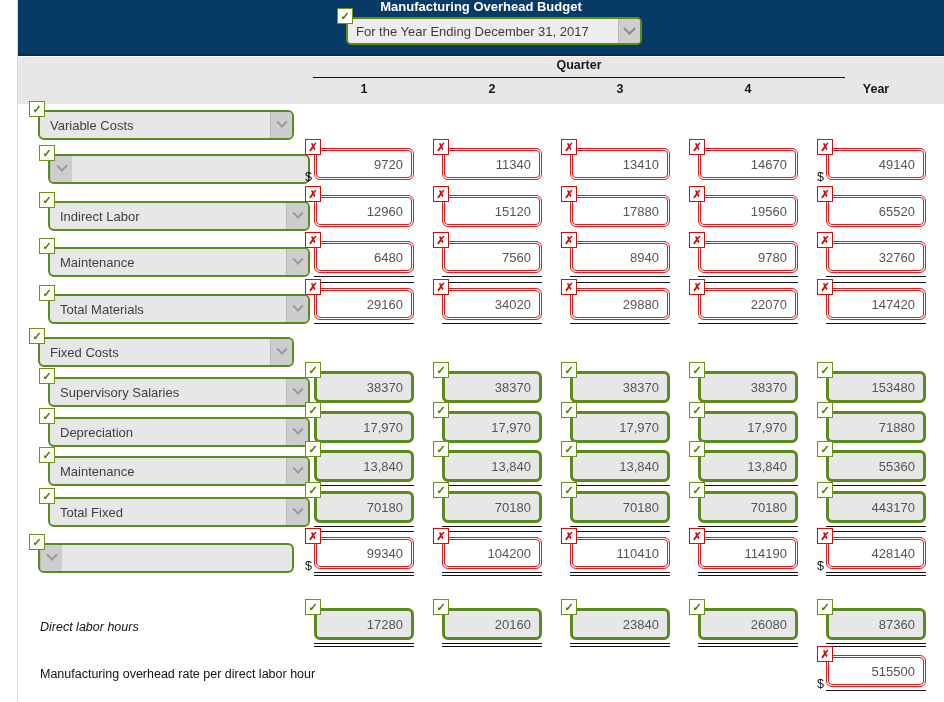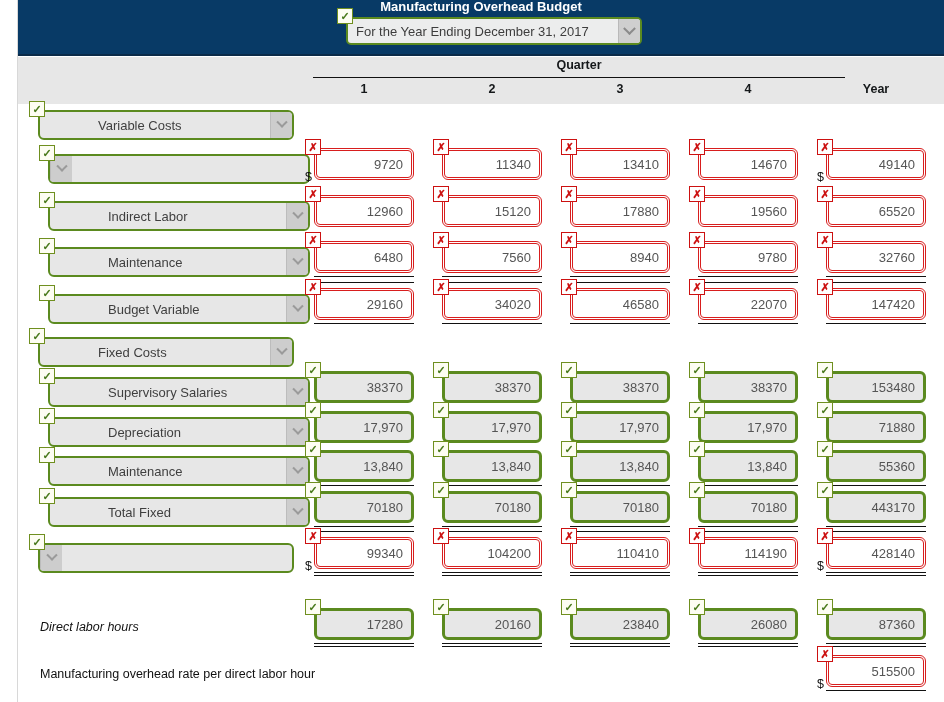--- a/index.html
+++ b/index.html
@@ -144,21 +144,20 @@
     display: flex; align-items: center;
     overflow: hidden;
   }
   .lbl-select .txt {
     flex: 1;
     padding-left: 10px;
     font-size: 13px;
     color: #3f3f3f;
     white-space: nowrap;
     font-family: "Liberation Sans", sans-serif;
-    margin-left: 48px;
   }
   .lbl-select .arrow {
     width: 22px; height: 100%;
     background: #cdcdcd;
     border-left: 1px solid #bcbcbc;
     display: flex; align-items: center; justify-content: center;
   }
   .lbl-select .chev {
     width: 8px; height: 8px;
     border-right: 2px solid #9a9a9a;
@@ -351,41 +350,41 @@
       </div>
       <div class="rule-single" style="left: 680px; width: 100px; top: 172px;"></div>
       <div class="cell" style="left: 808px; top: 137px;">
         <div class="badge bad">✗</div>
         <div class="cellbox bad">32760</div>
       </div>
       <div class="rule-single" style="left: 808px; width: 100px; top: 172px;"></div>
       <div class="lbl-row" style="left: 30px; top: 190px; width: 262px;">
         <div class="badge">✓</div>
         <div class="lbl-select">
-          <span class="txt">Budget Variable</span>
+          <span class="txt">Total Materials</span>
           <span class="arrow">
             <i class="chev"></i>
           </span>
         </div>
       </div>
       <div class="cell" style="left: 296px; top: 184px;">
         <div class="badge bad">✗</div>
         <div class="cellbox bad">29160</div>
       </div>
       <div class="rule-single" style="left: 296px; width: 100px; top: 219px;"></div>
       <div class="rule-top" style="left: 296px; width: 100px; top: 178px;"></div>
       <div class="cell" style="left: 424px; top: 184px;">
         <div class="badge bad">✗</div>
         <div class="cellbox bad">34020</div>
       </div>
       <div class="rule-single" style="left: 424px; width: 100px; top: 219px;"></div>
       <div class="rule-top" style="left: 424px; width: 100px; top: 178px;"></div>
       <div class="cell" style="left: 552px; top: 184px;">
         <div class="badge bad">✗</div>
-        <div class="cellbox bad">46580</div>
+        <div class="cellbox bad">29880</div>
       </div>
       <div class="rule-single" style="left: 552px; width: 100px; top: 219px;"></div>
       <div class="rule-top" style="left: 552px; width: 100px; top: 178px;"></div>
       <div class="cell" style="left: 680px; top: 184px;">
         <div class="badge bad">✗</div>
         <div class="cellbox bad">22070</div>
       </div>
       <div class="rule-single" style="left: 680px; width: 100px; top: 219px;"></div>
       <div class="rule-top" style="left: 680px; width: 100px; top: 178px;"></div>
       <div class="cell" style="left: 808px; top: 184px;">

